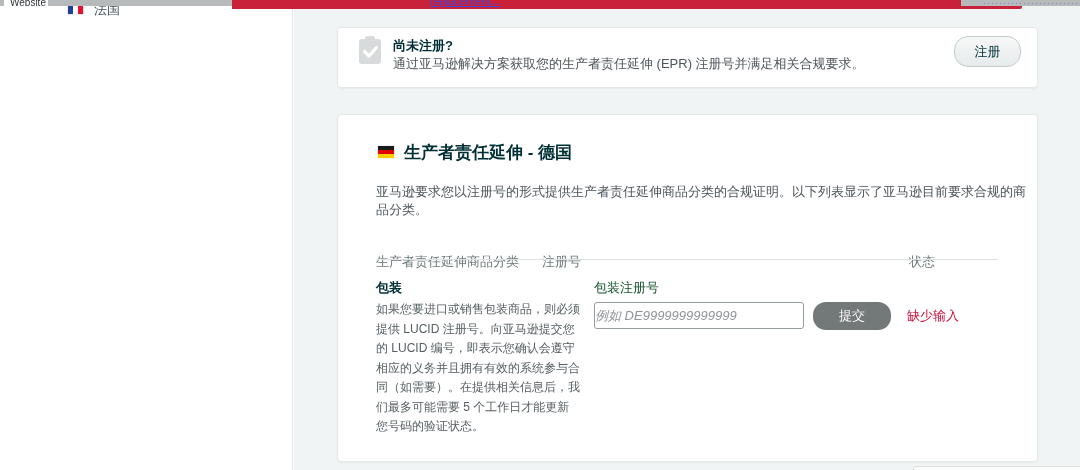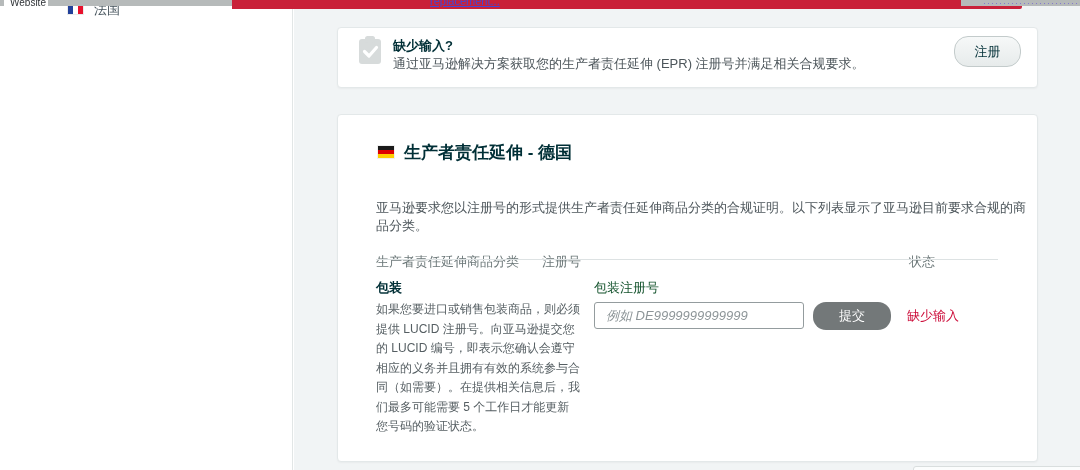--- a/index.html
+++ b/index.html
@@ -39,33 +39,33 @@
   #register-title { left:55px; top:9px; font-size:13px; font-weight:bold; color:#002f36; }
   #register-body { left:55px; top:27px; font-size:13px; color:#4d565b; }
   #register-button { left:616px; top:8px; width:67px; height:31px;
     background:linear-gradient(#f6f8f8,#e7ebeb); border:1px solid #c3cbcb; border-radius:14px;
     font-size:13px; color:#002f36; text-align:center; line-height:29px; cursor:pointer; }
 
   
   #germany-flag { left:40px; top:31px; width:16px; height:12px; display:flex; flex-direction:column; box-shadow:0 0 0 1px rgba(0,0,0,.06); }
   #germany-flag i { flex:1; }
   #germany-title { left:66px; top:26px; font-size:17px; font-weight:bold; color:#002f36; }
-  #germany-subtitle { left:38px; top:68px; font-size:13px; color:#4d565b;margin-top:16px; }
+  #germany-subtitle { left:38px; top:68px; font-size:13px; color:#4d565b; }
 
   .th { top:122px; font-size:13px; color:#6b7778;margin-top:16px; }
   #th-category { left:38px; }
   #th-regnum { left:204px; }
   #th-status { left:571px; }
   #table-divider { left:38px; top:144px; width:622px; height:0; border-top:1px solid #dde2e3; }
 
   #row-category { left:38px; top:164px; font-size:13px; font-weight:bold; color:#002f36; }
   #row-desc { left:38px; top:185px; width:204px; font-size:12px; line-height:19.5px; color:#555e62; }
   #input-label { left:256px; top:164px; font-size:13px; color:#14532d; }
   #reg-input { left:256px; top:187px; width:210px; height:27px; border:1px solid #949c9e; border-radius:3px;
-    background:#fff; padding:0 11px; font-size:13px; font-style:italic; color:#444;
+    background:#fff; padding:0 0; font-size:13px; font-style:italic; color:#444;
     font-family:"Liberation Sans","DejaVu Sans",sans-serif; }
   #reg-input::placeholder { color:#8d9598; font-style:italic; opacity:1; }
   #submit-button { left:475px; top:187px; width:78px; height:28px; background:#737879; border:none;
     border-radius:13px; color:#fff; font-size:13px; text-align:center; line-height:28px; cursor:pointer; }
   #row-status { left:569px; top:192px; font-size:13px; color:#cc0c39; }
 
   
   #bottom-widget { left:913px; top:466px; width:180px; height:8px; background:#fbfdfd;
     border:1px solid #d9dede; border-radius:3px 3px 0 0; }
 </style>
@@ -94,21 +94,21 @@
   <div class="abs strip-gray" id="strip-gray-right">
     <span class="clipped-text">·······························</span>
   </div>
 
   <div class="abs card" id="card-register">
     <svg class="abs" id="clipboard-icon" viewBox="0 0 24 29">
       <rect x="1" y="3" width="22" height="25" rx="3" fill="#d7dbdb"></rect>
       <rect x="7" y="0" width="10" height="7" rx="2.5" fill="#d7dbdb"></rect>
       <path d="M6.5 15.5 l4.5 4.5 7.5 -8.5" stroke="#ffffff" stroke-width="3.2" fill="none" stroke-linecap="round" stroke-linejoin="round"></path>
     </svg>
-    <div class="abs" id="register-title">缺少输入?</div>
+    <div class="abs" id="register-title">尚未注册?</div>
     <div class="abs" id="register-body">通过亚马逊解决方案获取您的生产者责任延伸 (EPR) 注册号并满足相关合规要求。</div>
     <div class="abs" id="register-button">注册</div>
   </div>
 
   <div class="abs card" id="card-germany">
     <div class="abs" id="germany-flag">
       <i style="background:#1a1a1a"></i>
         <i style="background:#dd0000"></i>
         <i style="background:#ffce00"></i>
     </div>

